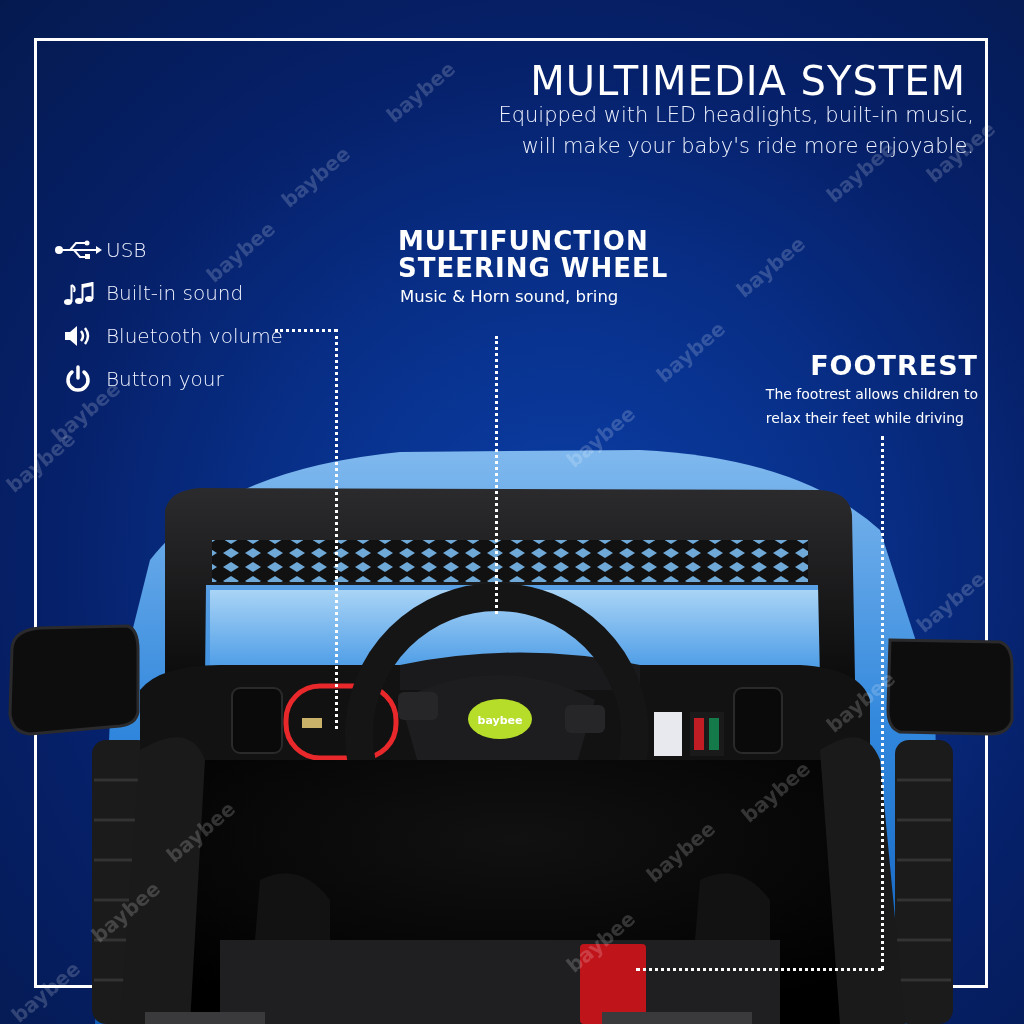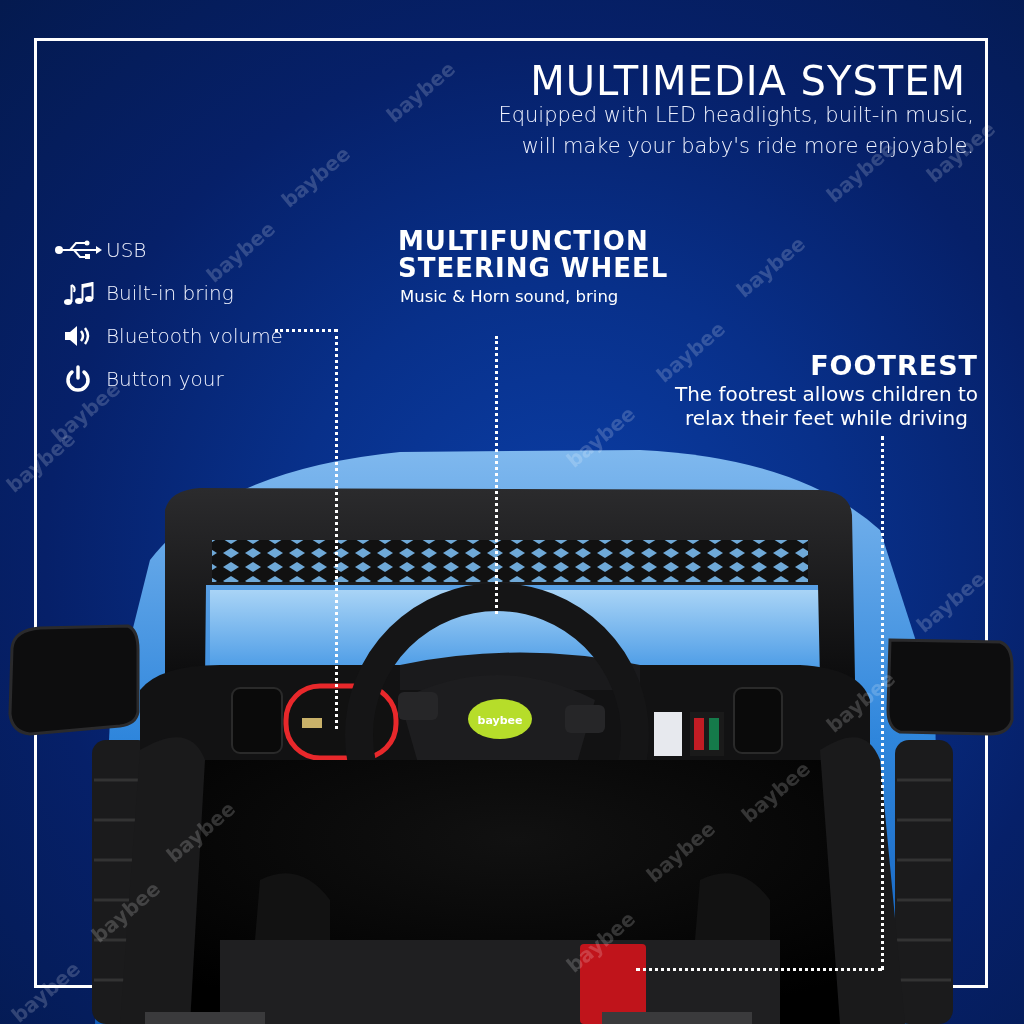--- a/index.html
+++ b/index.html
@@ -36,21 +36,21 @@
 
   
   .sw-title {
     position:absolute; left:398px; top:228px; font-size:26px; line-height:27px;
     font-weight:900; letter-spacing:1px;
   }
   .sw-desc { position:absolute; left:400px; top:285px; font-size:16.5px; line-height:24px; }
 
   
   .fr-title { position:absolute; right:46px; top:350px; font-size:27px; font-weight:900; letter-spacing:1px; }
-  .fr-desc { position:absolute; right:46px; top:382px; font-size:20px; line-height:24px; text-align:center; }
+  .fr-desc { position:absolute; right:46px; top:382px; font-size:14px; line-height:24px; text-align:left; }
 
   .dot-v { position:absolute; border-left:3px dotted #fff; width:0; }
   .dot-h { position:absolute; border-top:3px dotted #fff; height:0; }
 
   
   .car { position:absolute; left:0; top:0; width:1024px; height:1024px; pointer-events:none; }
   .car * { pointer-events:auto; }
 </style>
 </head>
 <body>
@@ -192,21 +192,21 @@
           <ellipse cx="6" cy="23" rx="4" ry="3" fill="#fff"></ellipse>
           <line x1="9.5" y1="23" x2="9.5" y2="6" stroke="#fff" stroke-width="2"></line>
           <path d="M9.5 6 Q14 8 12 13" fill="none" stroke="#fff" stroke-width="2"></path>
           <ellipse cx="17" cy="22" rx="4" ry="3" fill="#fff"></ellipse>
           <ellipse cx="27" cy="20" rx="4" ry="3" fill="#fff"></ellipse>
           <line x1="20.5" y1="22" x2="20.5" y2="5" stroke="#fff" stroke-width="2"></line>
           <line x1="30.5" y1="20" x2="30.5" y2="3" stroke="#fff" stroke-width="2"></line>
           <polygon points="20.5,5 30.5,3 30.5,7 20.5,9" fill="#fff"></polygon>
         </svg>
     </span>
-    <span class="lbl">Built-in bring</span>
+    <span class="lbl">Built-in sound</span>
   </div>
   <div class="feat">
     <span class="ic">
       <svg width="30" height="24" viewBox="0 0 30 24">
           <rect x="2" y="8" width="5" height="8" fill="#fff"></rect>
           <polygon points="7,8 14,2 14,22 7,16" fill="#fff"></polygon>
           <path d="M18 7 Q22 12 18 17" fill="none" stroke="#fff" stroke-width="2.5"></path>
           <path d="M22 4 Q28 12 22 20" fill="none" stroke="#fff" stroke-width="2.5"></path>
         </svg>
     </span>

